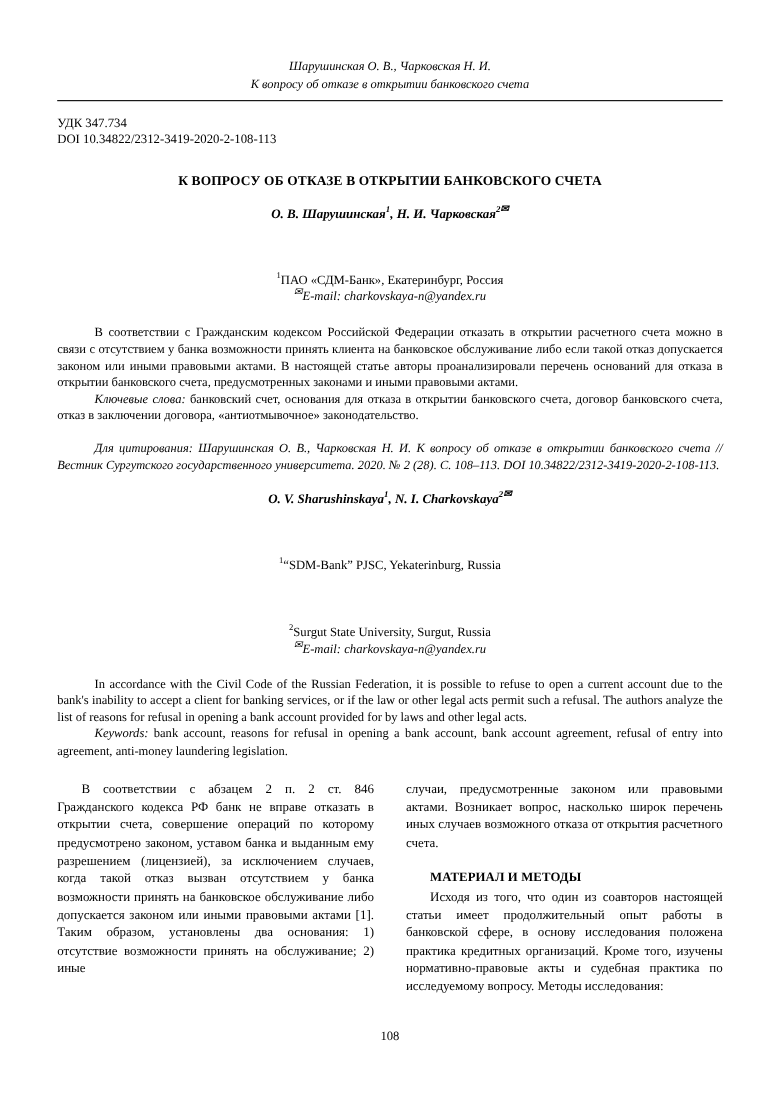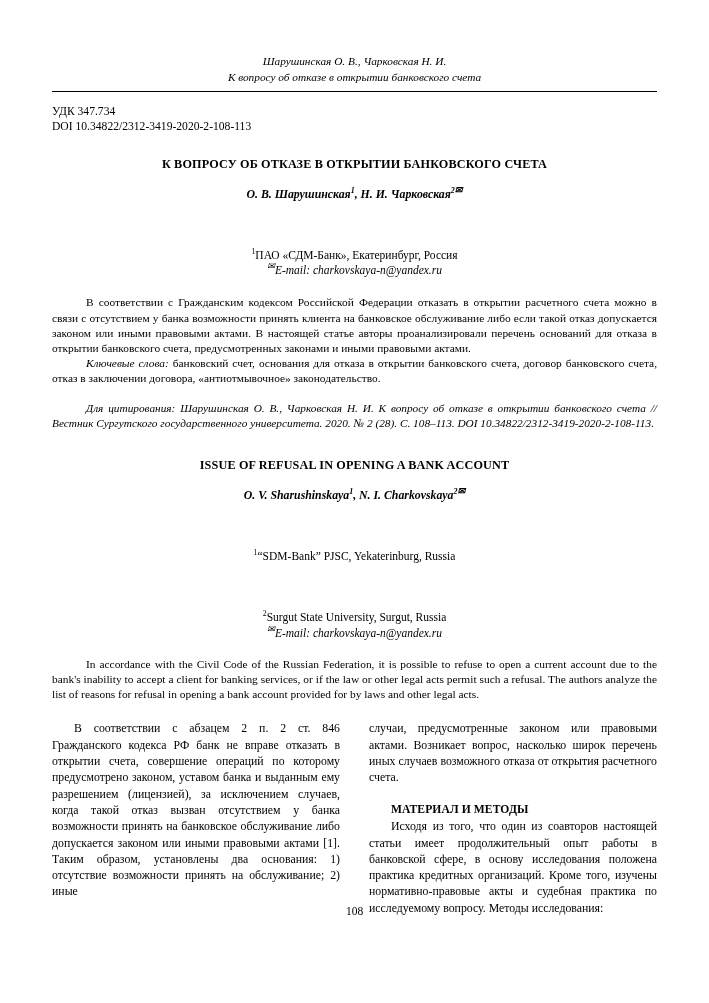--- a/index.html
+++ b/index.html
@@ -158,21 +158,21 @@
     margin: 0;
     padding: 0;
     text-indent: 22px;
   }
   .col p.cont { text-indent: 0; }
 
   
   .folio {
     position: absolute;
     left: 0;
-    top: 905px;
+    top: 936px;
     width: 709px;
     text-align: center;
     font-size: 11.5px;
   }
 </style>
 </head>
 <body>
 
 <div class="page">
   <div class="content">
@@ -193,30 +193,30 @@
     <div class="authors">
       <span class="names"><span>О. В. Шарушинская</span><sup>1</sup><span>, Н. И. Чарковская</span><sup>2</sup><span class="env">✉</span></span>
       <span class="affil"><sup>1</sup><span>ПАО «СДМ-Банк», Екатеринбург, Россия</span></span>
       <span class="email"><span class="env-inline">✉</span><span>E-mail: charkovskaya-n@yandex.ru</span></span>
     </div>
 
     <div class="abstract">В соответствии с Гражданским кодексом Российской Федерации отказать в открытии расчетного счета можно в связи с отсутствием у банка возможности принять клиента на банковское обслуживание либо если такой отказ допускается законом или иными правовыми актами. В настоящей статье авторы проанализировали перечень оснований для отказа в открытии банковского счета, предусмотренных законами и иными правовыми актами.</div>
     <div class="keywords"><i>Ключевые слова:</i><span> банковский счет, основания для отказа в открытии банковского счета, договор банковского счета, отказ в заключении договора, «антиотмывочное» законодательство.</span></div>
     <div class="citation">Для цитирования: Шарушинская О. В., Чарковская Н. И. К вопросу об отказе в открытии банковского счета // Вестник Сургутского государственного университета. 2020. № 2 (28). С. 108–113. DOI 10.34822/2312-3419-2020-2-108-113.</div>
 
-    <div class="title-en">ISSUE OF REFUSAL IN OPENING A BANK ACCOUNT</div>
 
     <div class="authors">
       <span class="names"><span>O. V. Sharushinskaya</span><sup>1</sup><span>, N. I. Charkovskaya</span><sup>2</sup><span class="env">✉</span></span>
       <span class="affil"><sup>1</sup><span>“SDM-Bank” PJSC, Yekaterinburg, Russia</span></span>
       <span class="affil"><sup>2</sup><span>Surgut State University, Surgut, Russia</span></span>
       <span class="email"><span class="env-inline">✉</span><span>E-mail: charkovskaya-n@yandex.ru</span></span>
     </div>
 
     <div class="abstract en">In accordance with the Civil Code of the Russian Federation, it is possible to refuse to open a current account due to the bank's inability to accept a client for banking services, or if the law or other legal acts permit such a refusal. The authors analyze the list of reasons for refusal in opening a bank account provided for by laws and other legal acts.</div>
+    <div class="keywords"><i>Keywords:</i><span> bank account, reasons for refusal in opening a bank account, bank account agreement, refusal of entry into agreement, anti-money laundering legislation.</span></div>
 
     <div class="columns">
       <div class="col">
         <p>В соответствии с абзацем 2 п. 2 ст. 846 Гражданского кодекса РФ банк не вправе отказать в открытии счета, совершение операций по которому предусмотрено законом, уставом банка и выданным ему разрешением (лицензией), за исключением случаев, когда такой отказ вызван отсутствием у банка возможности принять на банковское обслуживание либо допускается законом или иными правовыми актами [1]. Таким образом, установлены два основания: 1) отсутствие возможности принять на обслуживание; 2) иные</p>
       </div>
       <div class="col">
         <p class="cont">случаи, предусмотренные законом или правовыми актами. Возникает вопрос, насколько широк перечень иных случаев возможного отказа от открытия расчетного счета.</p>
         <h2 class="spaced">МАТЕРИАЛ И МЕТОДЫ</h2>
         <p>Исходя из того, что один из соавторов настоящей статьи имеет продолжительный опыт работы в банковской сфере, в основу исследования положена практика кредитных организаций. Кроме того, изучены нормативно-правовые акты и судебная практика по исследуемому вопросу. Методы исследования:</p>
       </div>

